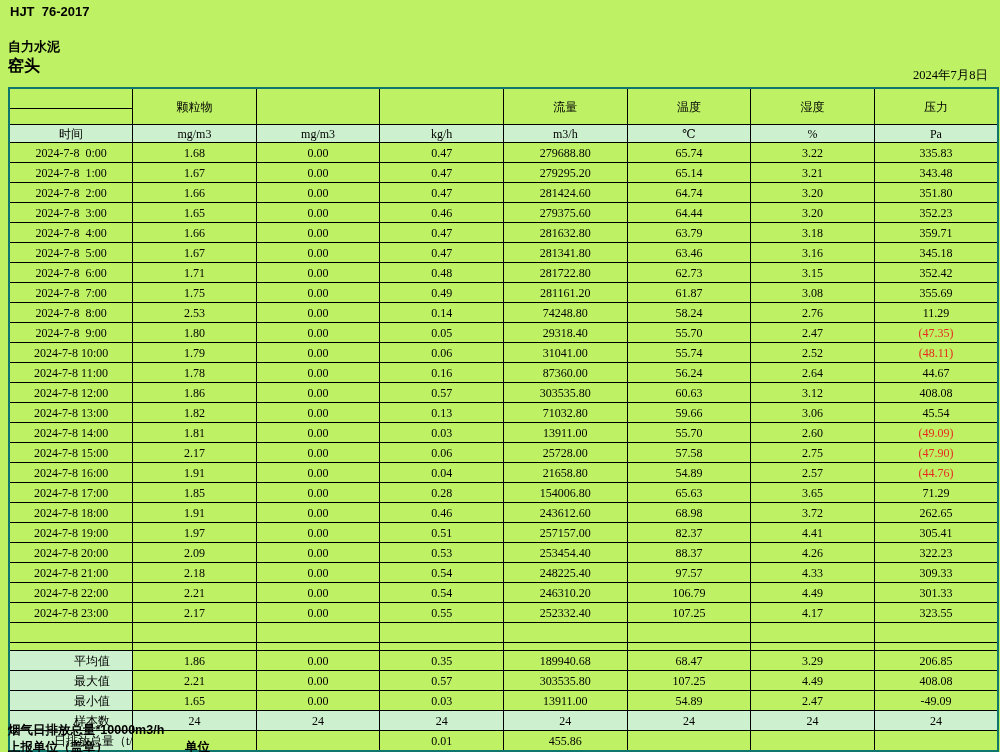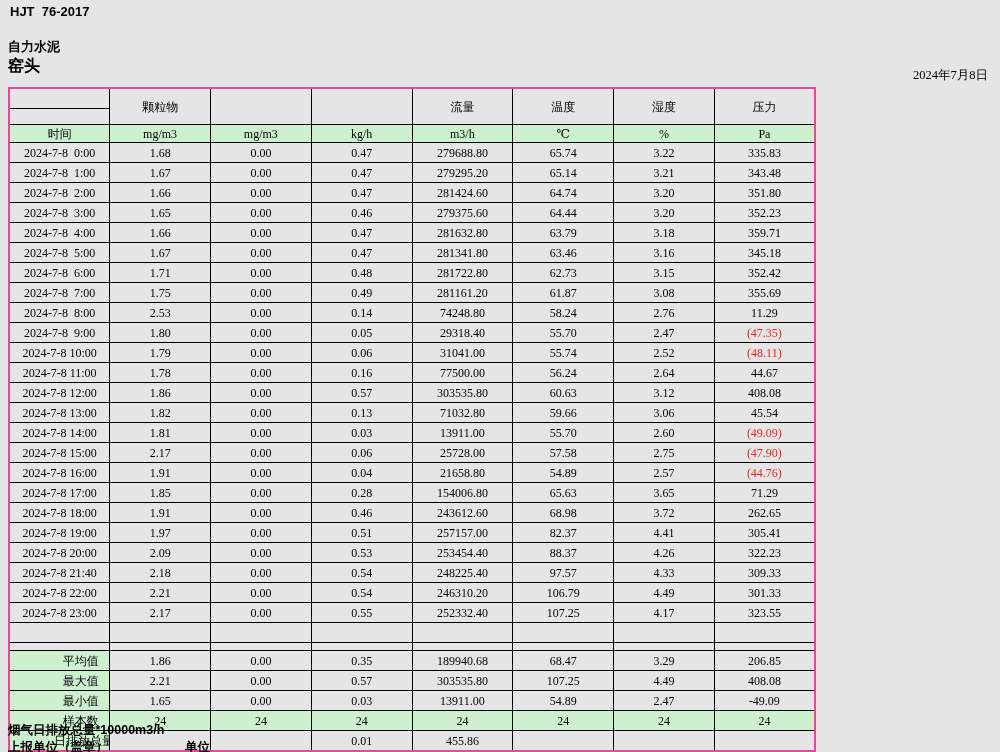--- a/index.html
+++ b/index.html
@@ -1,28 +1,28 @@
 <!DOCTYPE html>
 <html style="--green: #cdf0ce; --red: #e8271e;"><head>
 <meta charset="utf-8">
 <style>
   html,body{margin:0;padding:0;background:#fff;}
-  .page{position:relative;width:1000px;height:752px;background:#e5e5e5;color:#000;
+  .page{position:relative;width:1000px;height:752px;background:#bef264;color:#000;
         font-family:"Liberation Serif","DejaVu Serif",serif;overflow:hidden;}
   .doc-code{position:absolute;left:10px;top:4px;font-weight:bold;font-size:13px;white-space:pre;
             font-family:"Liberation Sans","DejaVu Sans",sans-serif;}
   .title{position:absolute;left:0;top:19px;width:100%;text-align:center;font-weight:bold;font-size:15px;
          font-family:"Liberation Sans","DejaVu Sans",sans-serif;}
   .company{position:absolute;left:8px;top:38px;font-weight:bold;font-size:13px;
            font-family:Liberation Sans, sans-serif;}
   .location{position:absolute;left:8px;top:56px;font-weight:bold;font-size:16px;
             font-family:"Liberation Sans","DejaVu Sans",sans-serif;}
   .date{position:absolute;right:12px;top:67px;font-size:12.5px;}
-  table.report{position:absolute;left:8px;top:87px;width:808px;border-collapse:collapse;
-               table-layout:fixed;border:2px solid #ec4899;}
+  table.report{position:absolute;left:8px;top:87px;width:991px;border-collapse:collapse;
+               table-layout:fixed;border:2px solid #0f766e;}
   td{border:1px solid #000;font-size:12px;text-align:center;padding:0 2px;height:19px;
      overflow:hidden;white-space:pre;line-height:1;}
   tr.h-r1 td{height:19px;}
   tr.h-r2 td{height:15px;}
   tr.h-green td{height:17px;background:var(--green,#cdf0ce);}
   tr.blank-row td{height:19px;}
   tr.spacer-row td{height:7px;}
   td.green{background:var(--green,#cdf0ce);padding-left:44px;}
   tr.green-row td{background:var(--green,#cdf0ce);}
   td.neg{color:var(--red,#e8271e);}
@@ -188,21 +188,21 @@
           <td>31041.00</td>
           <td>55.74</td>
           <td>2.52</td>
           <td class="neg">(48.11)</td>
         </tr>
         <tr class="data-row">
           <td>2024-7-8 11:00</td>
           <td>1.78</td>
           <td>0.00</td>
           <td>0.16</td>
-          <td>77500.00</td>
+          <td>87360.00</td>
           <td>56.24</td>
           <td>2.64</td>
           <td>44.67</td>
         </tr>
         <tr class="data-row">
           <td>2024-7-8 12:00</td>
           <td>1.86</td>
           <td>0.00</td>
           <td>0.57</td>
           <td>303535.80</td>
@@ -284,21 +284,21 @@
           <td>2024-7-8 20:00</td>
           <td>2.09</td>
           <td>0.00</td>
           <td>0.53</td>
           <td>253454.40</td>
           <td>88.37</td>
           <td>4.26</td>
           <td>322.23</td>
         </tr>
         <tr class="data-row">
-          <td>2024-7-8 21:40</td>
+          <td>2024-7-8 21:00</td>
           <td>2.18</td>
           <td>0.00</td>
           <td>0.54</td>
           <td>248225.40</td>
           <td>97.57</td>
           <td>4.33</td>
           <td>309.33</td>
         </tr>
         <tr class="data-row">
           <td>2024-7-8 22:00</td>

